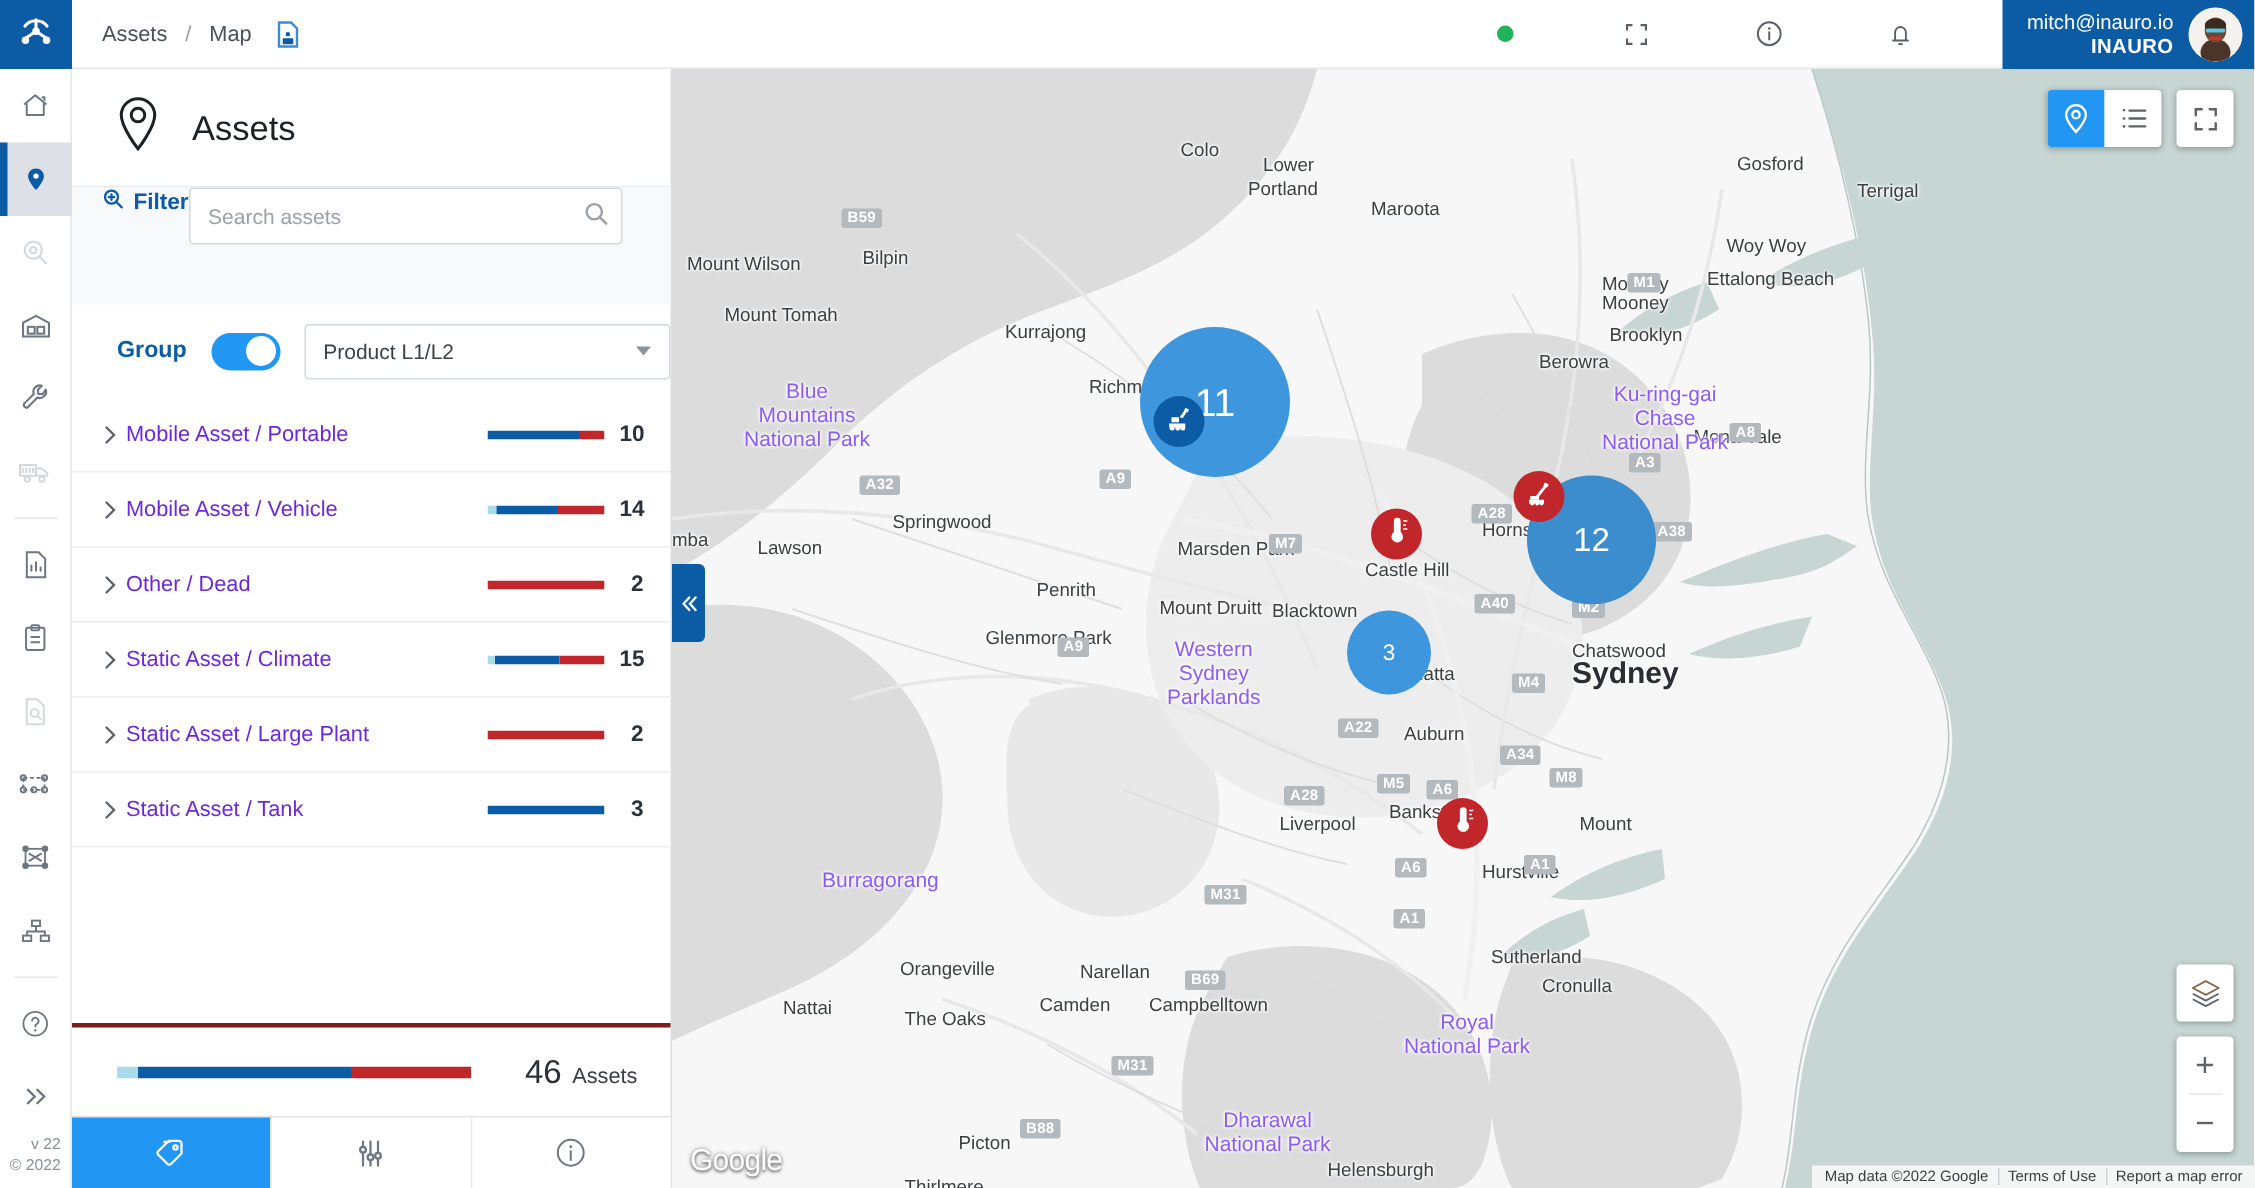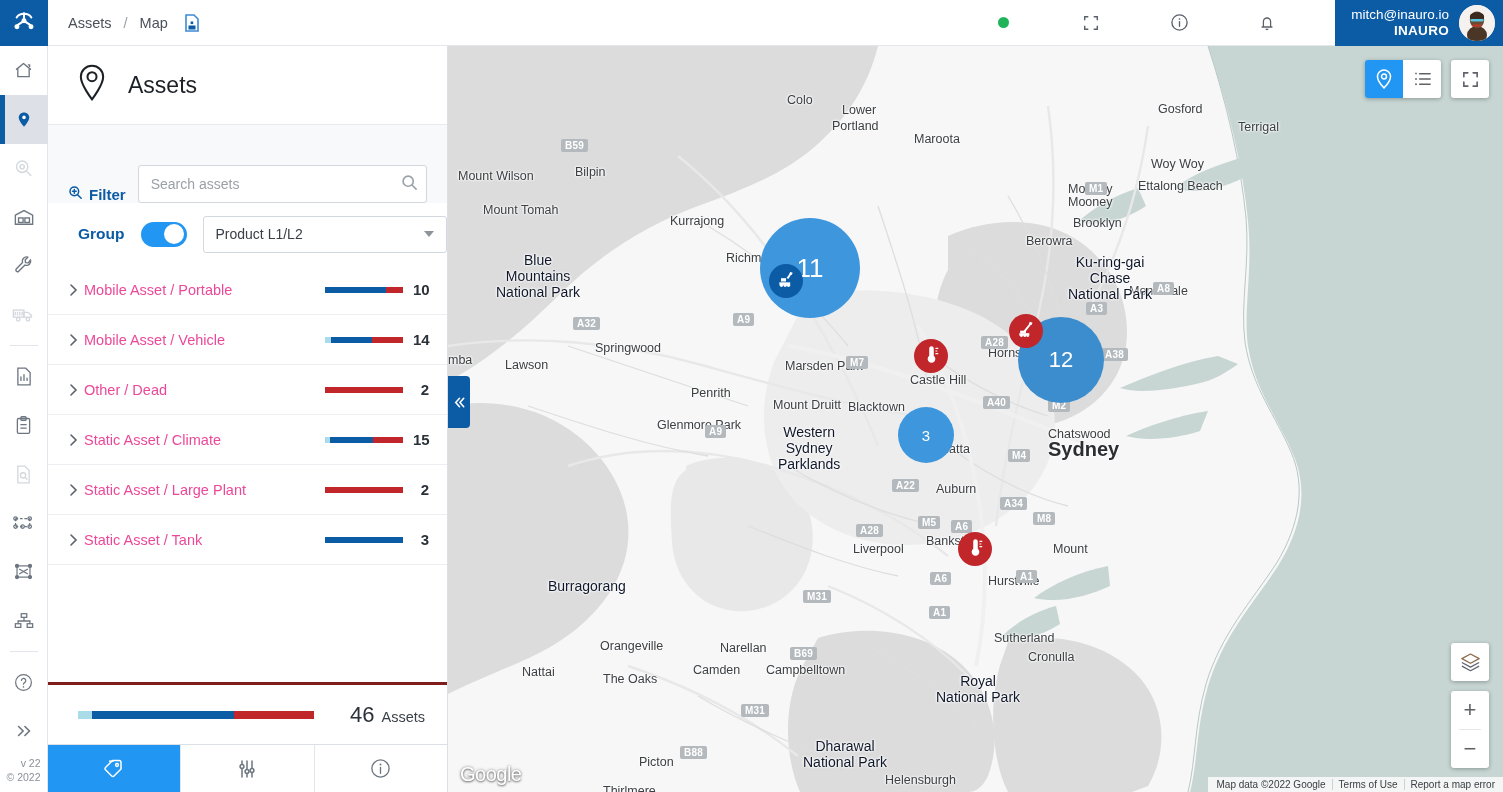--- a/index.html
+++ b/index.html
@@ -73,22 +73,22 @@
     position: absolute; top: 46px; left: 48px; width: 400px; height: 746px;
     background: #ffffff; border-right: 1px solid #dcdfe3;
     display: flex; flex-direction: column; z-index: 30;
   }
   .panel-head {
     height: 79px; display: flex; align-items: center; gap: 20px;
     padding-left: 28px; border-bottom: 1px solid #e8eaed; flex: none;
   }
   .panel-title { font-size: 23px; color: #1c2126; font-weight: normal; }
   .panel-filter {
-    height: 78px; background: #f7f9fb; display: flex; align-items: flex-end;
-    padding: 0 10px 0 20px; gap: 12px; flex: none;
+    height: 78px; background: #f7f9fb; display: flex; align-items: flex-start;
+    padding: 0 10px 0 20px; flex: none;
   }
   .filter-label {
     display: flex; align-items: center; gap: 6px;
     color: #0b5ba5; font-weight: bold; font-size: 15px;
   }
   .search-wrap { position: relative; flex: 1; max-width: 289px; }
   .search-input {
     width: 100%; height: 38px; border: 1px solid #d3d8de; border-radius: 3px;
     padding: 0 34px 0 12px; font-size: 14px; color: #3a4047;
     font-family: "Liberation Sans", sans-serif; background: #fff; outline: none;
@@ -124,21 +124,21 @@
 
   .group-list { flex: 1; overflow: hidden; }
   .group-row {
     height: 50px; display: flex; align-items: center;
     border-bottom: 1px solid #eceef1; padding: 0 0 0 14px;
   }
   .chev {
     width: 22px; flex: none; color: #5c636b; display: flex;
     align-items: center; justify-content: center; cursor: pointer;
   }
-  .row-label { font-size: 14.5px; color: #ec4899; flex: 1; }
+  .row-label { font-size: 14.5px; color: #6d28d9; flex: 1; }
   .row-bar {
     width: 78px; height: 6px; display: flex; flex: none; overflow: hidden; margin-right: 10px;
   }
   .row-count {
     width: 34px; text-align: right; padding-right: 18px;
     font-size: 15px; font-weight: bold; color: #2b3139; flex: none;
   }
 
   .panel-total {
     height: 62px; display: flex; align-items: center; flex: none;
@@ -169,21 +169,21 @@
   .map {
     position: absolute; top: 46px; left: 448px; width: 1055px; height: 746px;
     background: #f3f3f3; overflow: hidden; z-index: 10;
   }
   .map-bg { position: absolute; inset: 0; }
   .place {
     position: absolute; color: #3c4043; font-size: 12.5px; white-space: nowrap;
     text-shadow: 0 0 3px #fff, 0 0 3px #fff, 0 0 2px #fff; pointer-events: none;
   }
   .place.city { font-size: 20px; color: #2b2f33; font-weight: bold; }
-  .place.park { color: #0f172a; font-size: 14px; text-align: center; line-height: 1.15; }
+  .place.park { color: #8b5cf6; font-size: 14px; text-align: center; line-height: 1.15; }
   .shield {
     position: absolute; background: #b4b9bd; color: #ffffff; font-size: 10px;
     border-radius: 2px; padding: 1px 4px; font-weight: bold; letter-spacing: .2px;
   }
   .cluster {
     position: absolute; border-radius: 50%; background: #3c8dce;
     display: flex; align-items: center; justify-content: center;
     color: #ffffff; font-weight: normal; cursor: pointer;
   }
   .pin-marker {

